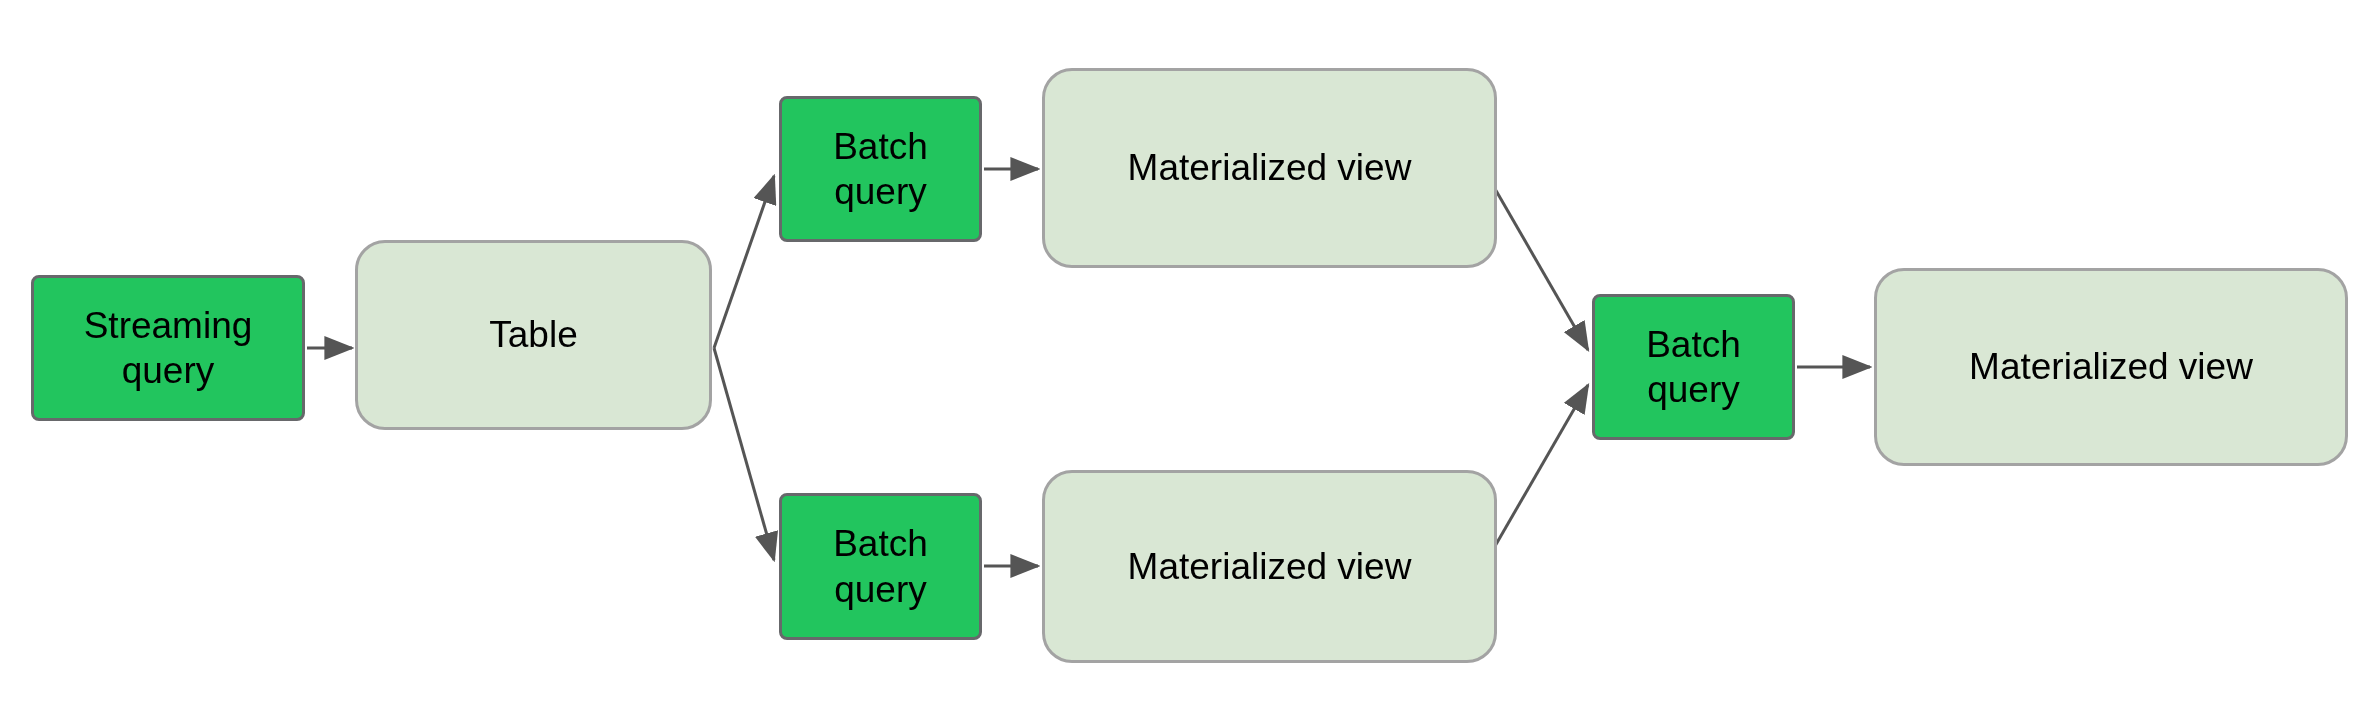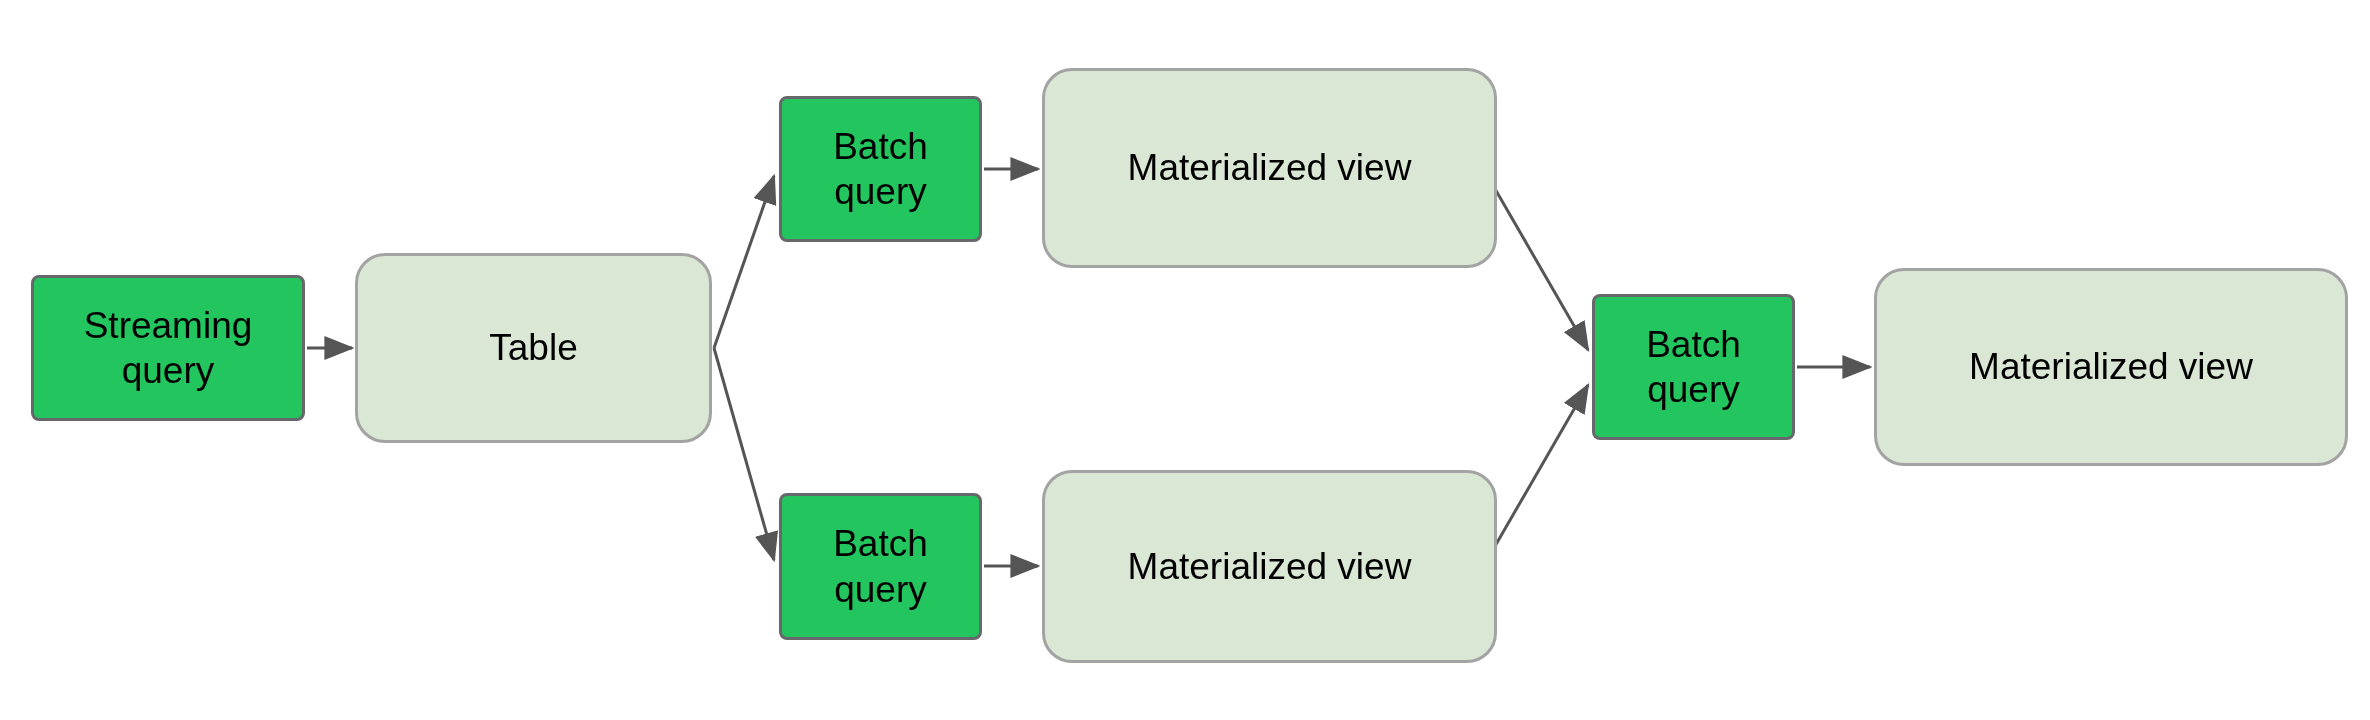--- a/index.html
+++ b/index.html
@@ -82,21 +82,21 @@
     <line x1="1487" y1="560" x2="1588" y2="385" stroke="#555555" stroke-width="3" marker-end="url(#arrowhead)"></line>
 
     <line x1="1797" y1="367" x2="1870" y2="367" stroke="#555555" stroke-width="3" marker-end="url(#arrowhead)"></line>
   </svg>
 
   <div class="node node-process" style="left:31px; top:275px; width:274px; height:146px;justify-content:center;">
     <span class="node-label">Streaming
 query</span>
   </div>
 
-  <div class="node node-store" style="left:355px; top:253px; width:357px; height:190px;">
+  <div class="node node-store" style="left:355px; top:240px; width:357px; height:190px;">
     <span class="node-label">Table</span>
   </div>
 
   <div class="node node-process" style="left:779px; top:96px; width:203px; height:146px;">
     <span class="node-label">Batch
 query</span>
   </div>
 
   <div class="node node-store" style="left:1042px; top:68px; width:455px; height:200px;">
     <span class="node-label">Materialized view</span>

